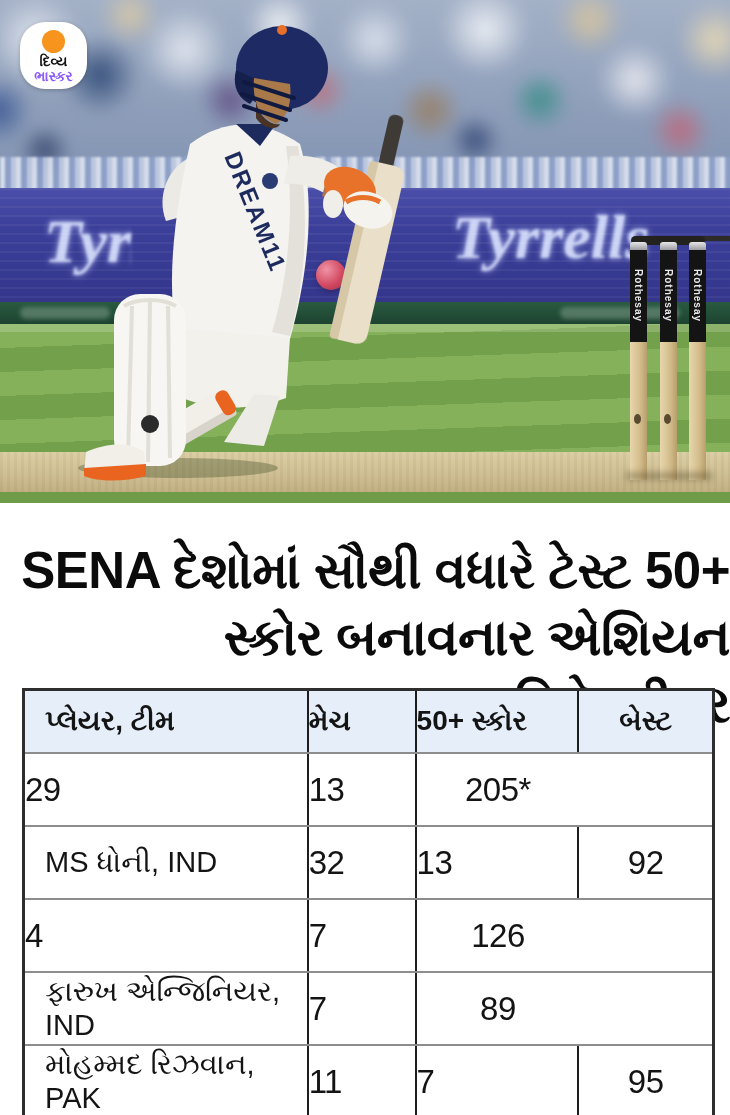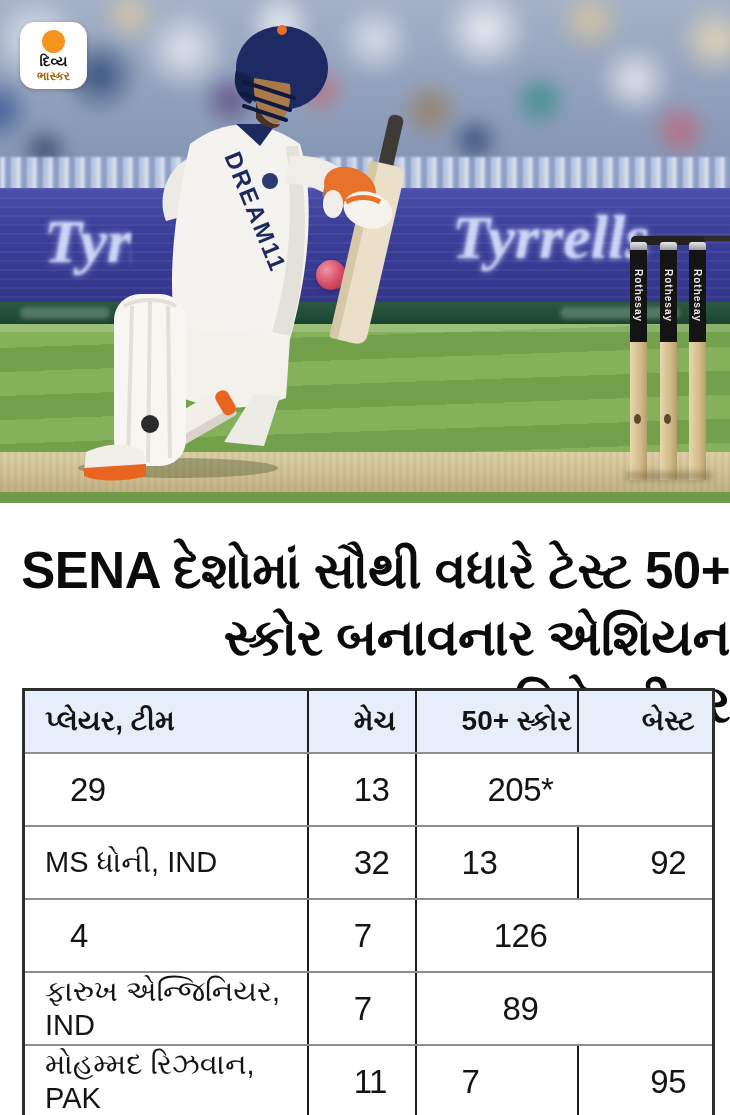--- a/index.html
+++ b/index.html
@@ -67,34 +67,34 @@
   .s1{left:0;} .s2{left:30px;} .s3{left:59px;}
   .stump-shadow{position:absolute;left:-4px;top:232px;width:86px;height:8px;background:rgba(70,60,30,.35);filter:blur(3px);}
   
   .ball{position:absolute;left:316px;top:260px;width:30px;height:30px;border-radius:50%;filter:blur(.6px);
     background:radial-gradient(circle at 35% 32%,#f справ,#000 0);  
     background:radial-gradient(circle at 35% 32%,#ef93a5,#d34a62 55%,#a23148 95%);
     box-shadow:0 2px 5px rgba(40,20,60,.4);}
   
   .player{position:absolute;left:28px;top:6px;width:446px;height:490px;}
   
-  .logo{position:absolute;left:20px;top:22px;width:67px;height:67px;background:#ffffff;border-radius:15px;
+  .logo{position:absolute;left:20px;top:22px;width:67px;height:67px;background:#ffffff;border-radius:25px;
     box-shadow:0 1px 4px rgba(0,0,0,.25);display:flex;flex-direction:column;align-items:center;justify-content:flex-start;}
   .logo .sun{width:23px;height:23px;border-radius:50%;background:#f7941d;margin-top:8px;}
   .logo .l1{font-weight:bold;font-size:14px;line-height:15px;color:#121212;margin-top:1px;}
-  .logo .l2{font-weight:bold;font-size:12px;line-height:15px;color:#a16207;}
+  .logo .l2{font-weight:bold;font-size:14px;line-height:15px;color:#8b5cf6;}
   
   .headline{position:absolute;left:0;top:537px;width:730px;text-align:right;
     font-weight:bold;font-size:51px;line-height:67px;color:#0b0b0b;letter-spacing:-.5px;}
   
   .stat-table{position:absolute;left:22px;top:688px;width:687px;border:3px solid #2e2e2e;background:#ffffff;}
   .trow{display:grid;grid-template-columns:41.3% 15.7% 23.7% 19.3%;box-sizing:border-box;}
   .thead{height:61px;background:#e6eff9;font-weight:bold;}
   .tdata{height:73px;border-top:2px solid #8d8d8d;}
-  .cell{display:flex;align-items:center;box-sizing:border-box;color:#141414;padding-left:45px;}
+  .cell{display:flex;align-items:center;box-sizing:border-box;color:#141414;}
   .cell.c1{padding-left:20px;font-size:29px;}
   .cell.c2,.cell.c3{font-size:29px;}
   .cell.c4{justify-content:center;font-size:29px;}
   .thead .cell{font-size:28px;}
   .tdata .cell.c2,.tdata .cell.c3,.tdata .cell.c4{font-size:33px;letter-spacing:-.5px;}
   .cell.c1,.cell.c2,.cell.c3{border-right:2px solid #1d1d1d;}
 </style>
 </head>
 <body>
 

